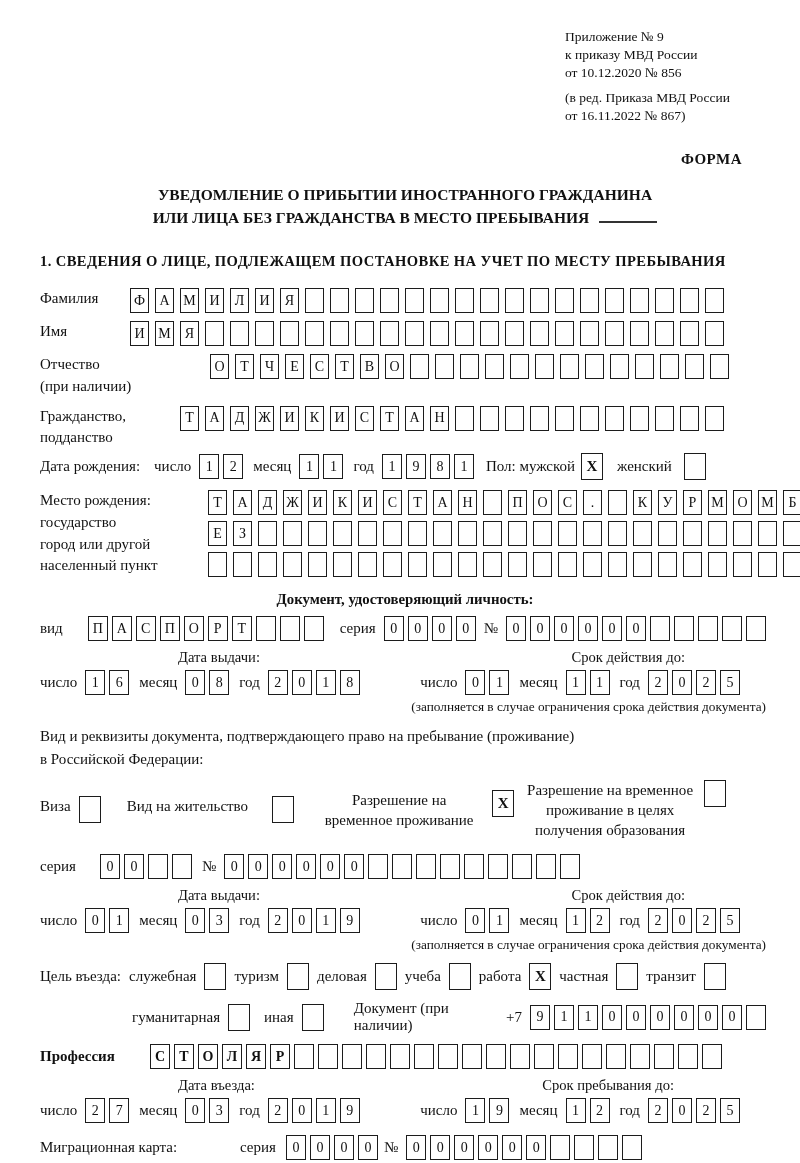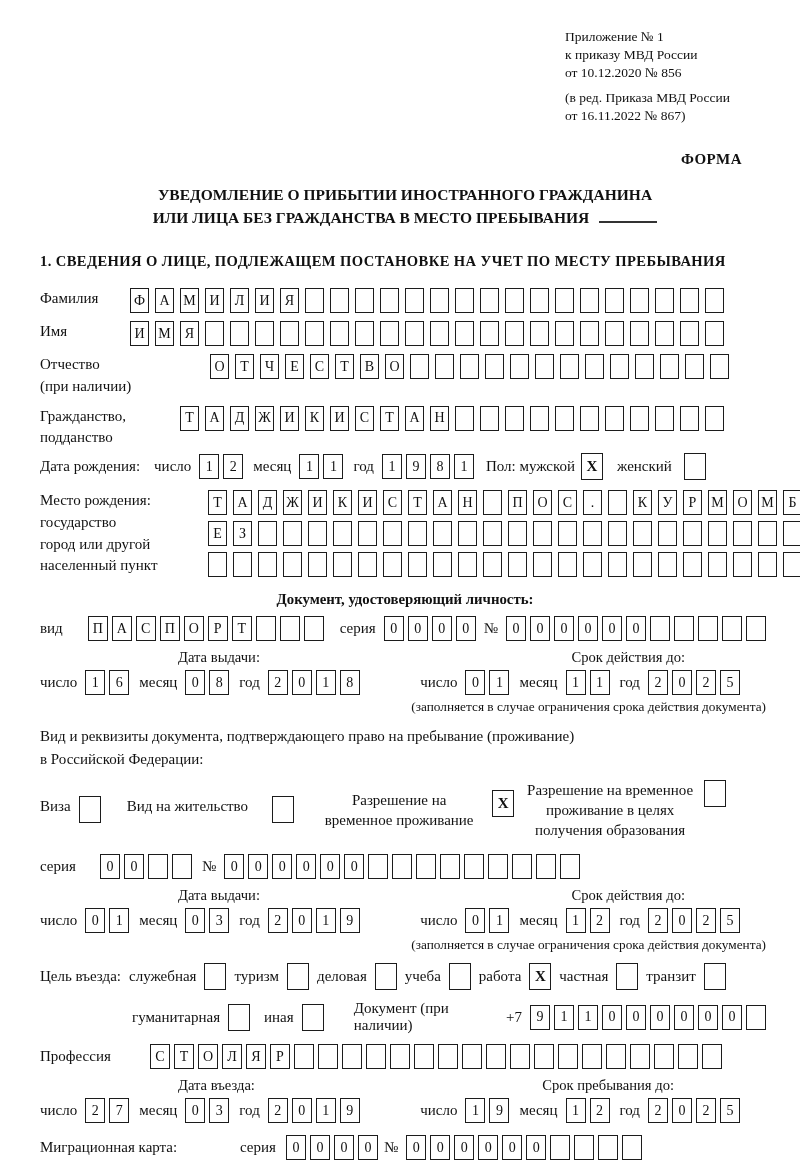--- a/index.html
+++ b/index.html
@@ -47,21 +47,21 @@
   .purline{display:flex;align-items:center;margin-top:10px;gap:8px;flex-wrap:nowrap;}
   .gap-l{margin-left:12px;}
 </style>
 </head>
 <body>
 
 <div class="page">
 
   <div class="hdr-wrap">
     <div class="hdr-block">
-      <div>Приложение № 1</div>
+      <div>Приложение № 9</div>
       <div>к приказу МВД России</div>
       <div>от 10.12.2020 № 856</div>
       <div class="grp2">(в ред. Приказа МВД России</div>
       <div>от 16.11.2022 № 867)</div>
     </div>
   </div>
   <div class="forma">ФОРМА</div>
 
   <div class="title">
     <div>УВЕДОМЛЕНИЕ О ПРИБЫТИИ ИНОСТРАННОГО ГРАЖДАНИНА</div>
@@ -521,21 +521,21 @@
         <span class="cell">0</span>
         <span class="cell">0</span>
         <span class="cell">0</span>
         <span class="cell">0</span>
         <span class="cell">0</span>
         <span class="cell">0</span>
         <span class="cell"></span>
       </span>
   </div>
 
-  <div class="row" style="align-items:center;margin-top:10px;">
+  <div class="row" style="align-items:center;margin-top:10px;font-weight:bold;">
     <span style="width:110px;">Профессия</span>
     <span class="cells">
         <span class="cell">С</span>
         <span class="cell">Т</span>
         <span class="cell">О</span>
         <span class="cell">Л</span>
         <span class="cell">Я</span>
         <span class="cell">Р</span>
         <span class="cell"></span>
         <span class="cell"></span>

